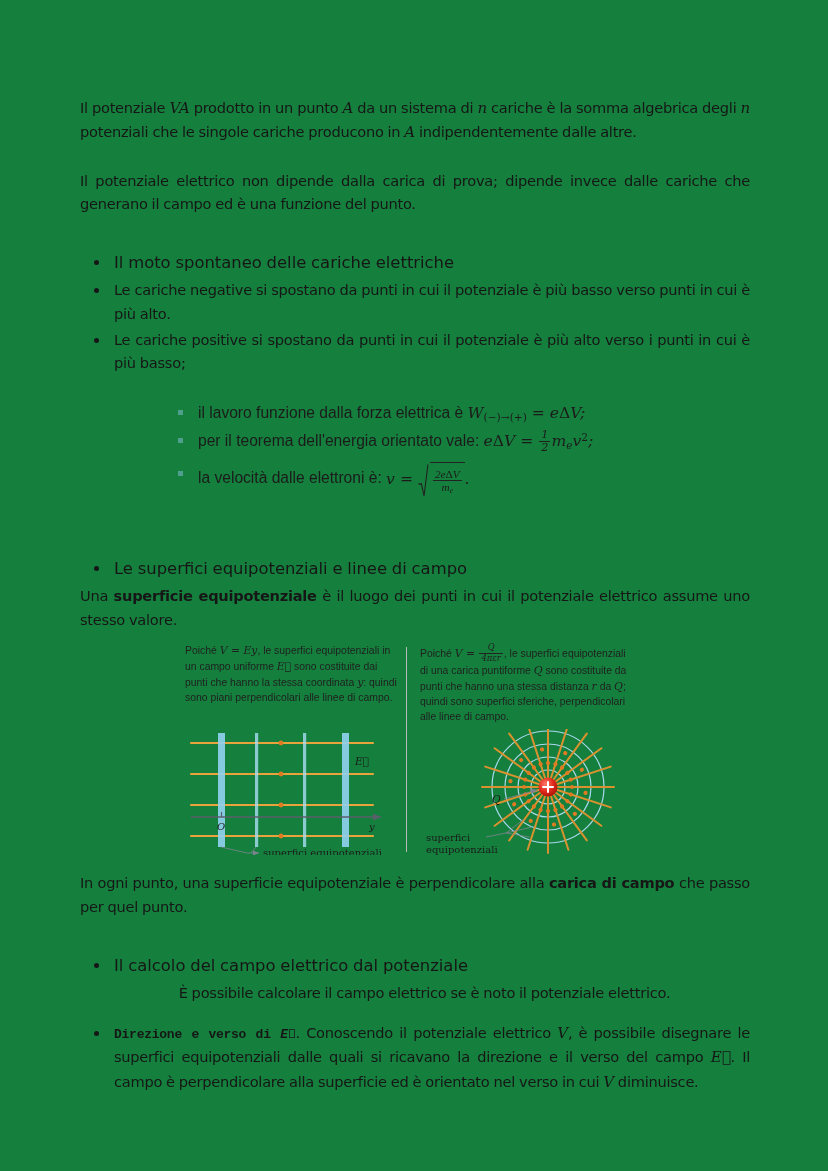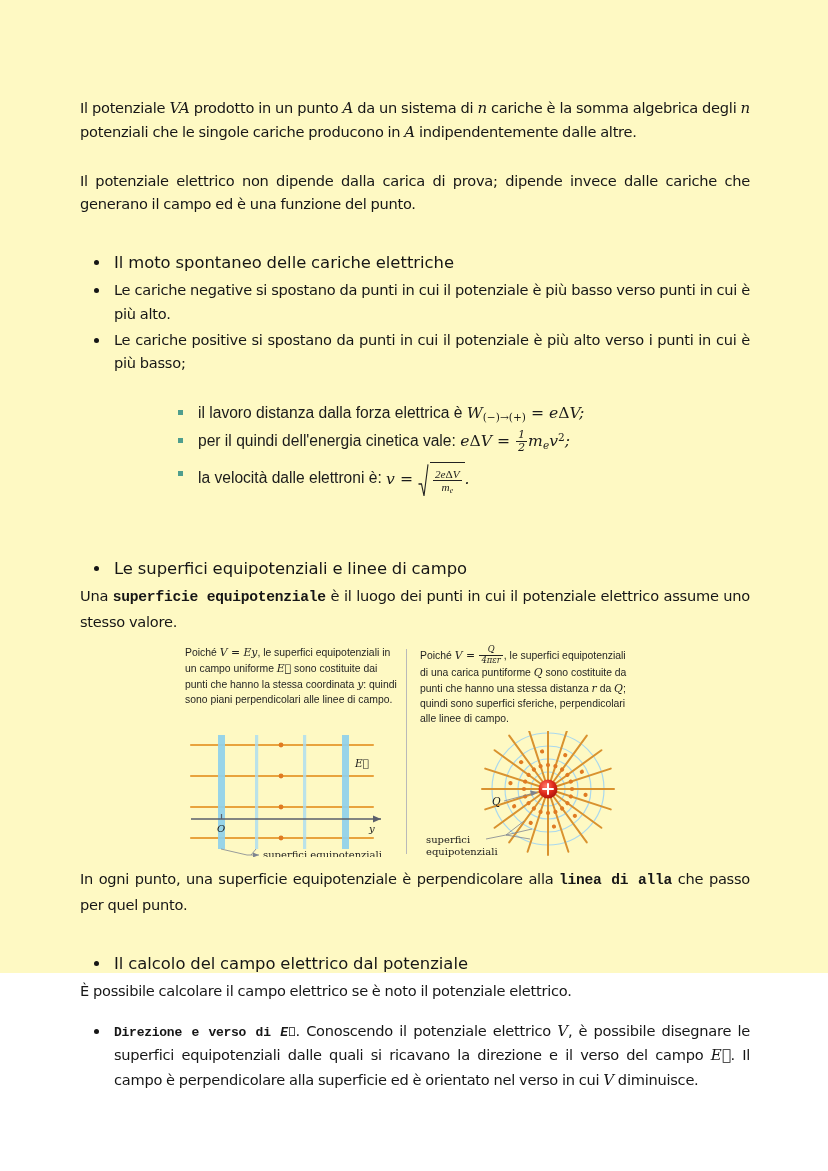--- a/index.html
+++ b/index.html
@@ -12,54 +12,54 @@
     height: 1171px;
     position: relative;
     font-family: "Liberation Sans", sans-serif;
     color: #1a1a1a;
     overflow: hidden;
   }
   .page {
     position: absolute;
     left: 0; top: 0;
     width: 828px;
-    height: 973px;
-    background: #fef9c3;
+    height: 1171px;
+    background: #15803d;
   }
   .content {
     position: absolute;
     left: 80px;
     top: 96px;
     width: 670px;
   }
 
   
   .para {
     font-family: "DejaVu Sans", sans-serif;
     font-size: 14.6px;
     line-height: 1.62;
     text-align: justify;
     margin: 0 0 14px 0;
     letter-spacing: -0.25px;
     word-spacing: -0.4px;
     color: #161616;
   }
   .para.tight { margin-bottom: 6px; }
-  .para.nojust { text-align: left; }
+  .para.nojust { text-align: center; margin-left: 19px; }
   .mathvar {
     font-family: "DejaVu Serif", serif;
     font-style: italic;
     font-size: 15px;
   }
   .mathvar-up {
     font-family: Liberation Mono, monospace;
     font-style: normal;
     font-size: 13px;
   }
-  b, strong { font-weight: bold; font-family: Liberation Mono, monospace; }
+  b, strong { font-weight: bold; }
 
   
   ul.mainlist {
     list-style: none;
     margin: 0;
     padding: 0;
   }
   ul.mainlist > li {
     position: relative;
     padding-left: 34px;
@@ -171,21 +171,21 @@
     border-top: 1px solid #222;
     padding: 1px 2px 0 2px;
     font-family: Liberation Serif, serif;
   }
 
   
   .figure {
     position: relative;
     width: 470px;
     height: 212px;
-    margin: 12px 0 10px 105px;
+    margin: 12px 0 16px 105px;
   }
   .fig-panel {
     position: absolute;
     top: 0;
     width: 216px;
     height: 212px;
   }
   .fig-panel.left { left: 0; }
   .fig-panel.right { left: 235px; }
   .fig-divider {
@@ -228,22 +228,22 @@
     <div class="spacer-md"></div>
 
     <ul class="mainlist">
       <li><span class="heading-underline">Il moto spontaneo delle cariche elettriche</span></li>
       <li>Le cariche negative si spostano da punti in cui il potenziale è più basso verso punti in cui è più alto.</li>
       <li>Le cariche positive si spostano da punti in cui il potenziale è più alto verso i punti in cui è più basso;</li>
     </ul>
 
     <div class="mathblock">
       <ul class="sqlist">
-        <li><span>il lavoro distanza dalla forza elettrica è </span><span class="eq">W<sub>(−)→(+)</sub> <span class="op">=</span> <span>e</span><span class="op">Δ</span>V;</span></li>
-        <li><span>per il quindi dell'energia cinetica vale: </span><span class="eq">e<span class="op">Δ</span>V <span class="op">=</span> <span class="frac"><span class="num">1</span><span class="den">2</span></span>m<sub class="it">e</sub>v<sup>2</sup>;</span></li>
+        <li><span>il lavoro funzione dalla forza elettrica è </span><span class="eq">W<sub>(−)→(+)</sub> <span class="op">=</span> <span>e</span><span class="op">Δ</span>V;</span></li>
+        <li><span>per il teorema dell'energia orientato vale: </span><span class="eq">e<span class="op">Δ</span>V <span class="op">=</span> <span class="frac"><span class="num">1</span><span class="den">2</span></span>m<sub class="it">e</sub>v<sup>2</sup>;</span></li>
         <li class="tall"><span>la velocità dalle elettroni è: </span><span class="eq">v <span class="op">=</span> <span class="sqrt"><svg class="radical" viewBox="0 0 11 26" preserveAspectRatio="none">
                   <path d="M0.5 16 L3.5 16 L6 25 L10 1" fill="none" stroke="#222" stroke-width="1.1"></path>
                 </svg><span class="radicand"><span class="frac"><span class="num">2e<span class="op">Δ</span>V</span><span class="den">m<sub class="it">e</sub></span></span></span></span>.</span></li>
       </ul>
     </div>
 
     <div class="spacer-lg"></div>
     <div class="spacer-md"></div>
 
     <ul class="mainlist">
@@ -394,21 +394,21 @@
             <path d="M86 104 L104 90"></path>
             <path d="M86 104 L112 98"></path>
             <path d="M86 104 L110 108"></path>
           </g>
           <text x="6" y="112" font-family="DejaVu Serif, serif" font-size="10" fill="#1a1a1a">superfici</text>
           <text x="6" y="124" font-family="DejaVu Serif, serif" font-size="10" fill="#1a1a1a">equipotenziali</text>
         </svg>
       </div>
     </div>
 
-    <p class="para"><span>In ogni punto, una superficie equipotenziale è perpendicolare alla </span><b>linea di alla</b><span> che passo per quel punto.</span></p>
+    <p class="para"><span>In ogni punto, una superficie equipotenziale è perpendicolare alla </span><b>carica di campo</b><span> che passo per quel punto.</span></p>
 
     <div class="spacer-md"></div>
 
     <ul class="mainlist">
       <li><span class="heading-underline">Il calcolo del campo elettrico dal potenziale</span></li>
     </ul>
     <p class="para tight nojust">È possibile calcolare il campo elettrico se è noto il potenziale elettrico.</p>
 
     <div class="spacer-sm"></div>
 

